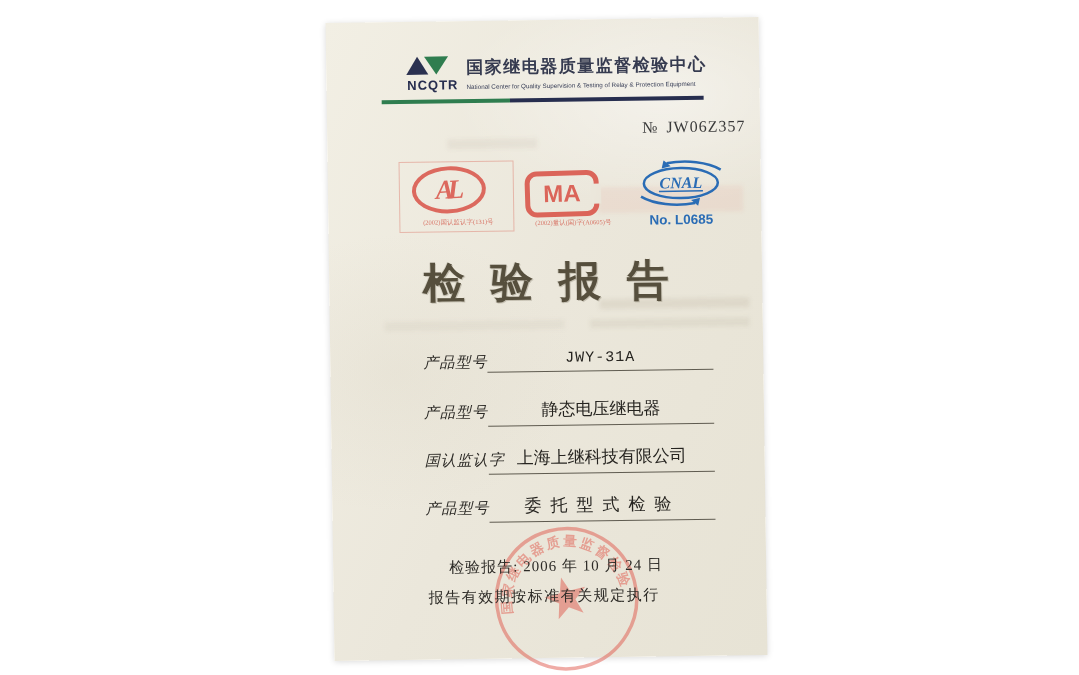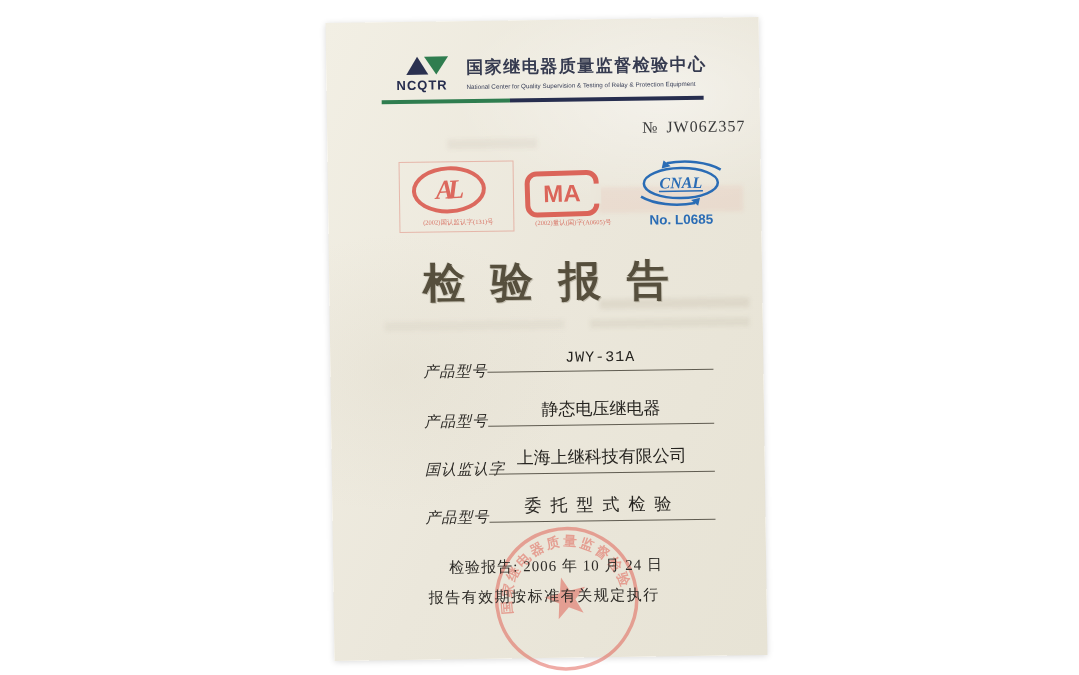--- a/index.html
+++ b/index.html
@@ -13,21 +13,21 @@
     background:
       radial-gradient(ellipse 300px 160px at 78% 12%, rgba(255,255,255,.45), rgba(255,255,255,0) 70%),
       radial-gradient(ellipse 260px 200px at 15% 55%, rgba(185,175,150,.10), rgba(0,0,0,0) 70%),
       linear-gradient(115deg, #f2efe4 0%, #ebe7db 48%, #e7e3d5 100%);
     transform:rotate(-0.8deg);
     box-shadow:0 1px 6px rgba(0,0,0,.15);
   }
 
   
   .header { position:absolute; left:70px; top:33px; display:flex; align-items:flex-start; }
-  .logo { width:62px; text-align:left; margin-right:8px; }
+  .logo { width:62px; text-align:right; margin-right:8px; }
   .tris { position:relative; height:22px; width:46px; margin:0 auto; }
   .tri-navy { position:absolute; left:2px; top:2px; width:0; height:0;
               border-left:11px solid transparent; border-right:11px solid transparent;
               border-bottom:18px solid #2b3150; }
   .tri-green { position:absolute; left:20px; top:2px; width:0; height:0;
                border-left:12px solid transparent; border-right:12px solid transparent;
                border-top:18px solid #2f7d4f; }
   .logo-text { font-family:"Liberation Sans", sans-serif; font-weight:bold;
                font-size:13px; letter-spacing:1px; color:#272e4f; margin-top:1px; }
   .header-text { padding-top:2px; }
@@ -67,21 +67,21 @@
              color:#2a6cb5; }
 
   
   .main-title { position:absolute; left:0; top:234px; width:100%; text-align:center;
                 font-size:42px; font-weight:bold; color:#564f3d;
                 letter-spacing:26px; padding-left:26px; white-space:nowrap;
                 text-shadow:1px 1px 0 rgba(86,79,61,.25), -1px 0 0 rgba(86,79,61,.15); }
 
   
   .field-row { position:absolute; left:93px; width:300px; height:28px; }
-  .field-label { position:absolute; left:0; top:13px; font-size:15px; font-style:italic;
+  .field-label { position:absolute; left:0; top:4px; font-size:15px; font-style:italic;
                  letter-spacing:1px; color:#2c2a26; white-space:nowrap; }
   .field-value { position:absolute; left:64px; top:0; width:226px; text-align:center;
                  font-size:17px; color:#262420; padding-bottom:4px;
                  border-bottom:1.2px solid #5f5b50; white-space:nowrap; }
   .value-mono { font-family:"Liberation Mono", monospace; font-size:15px; letter-spacing:1px; padding-top:2px;}
   .value-spaced { letter-spacing:9px; }
 
   
   .footer-line1 { position:absolute; left:116px; top:537px; font-size:15px; color:#2e2c28;
                   letter-spacing:1px; white-space:nowrap; }

